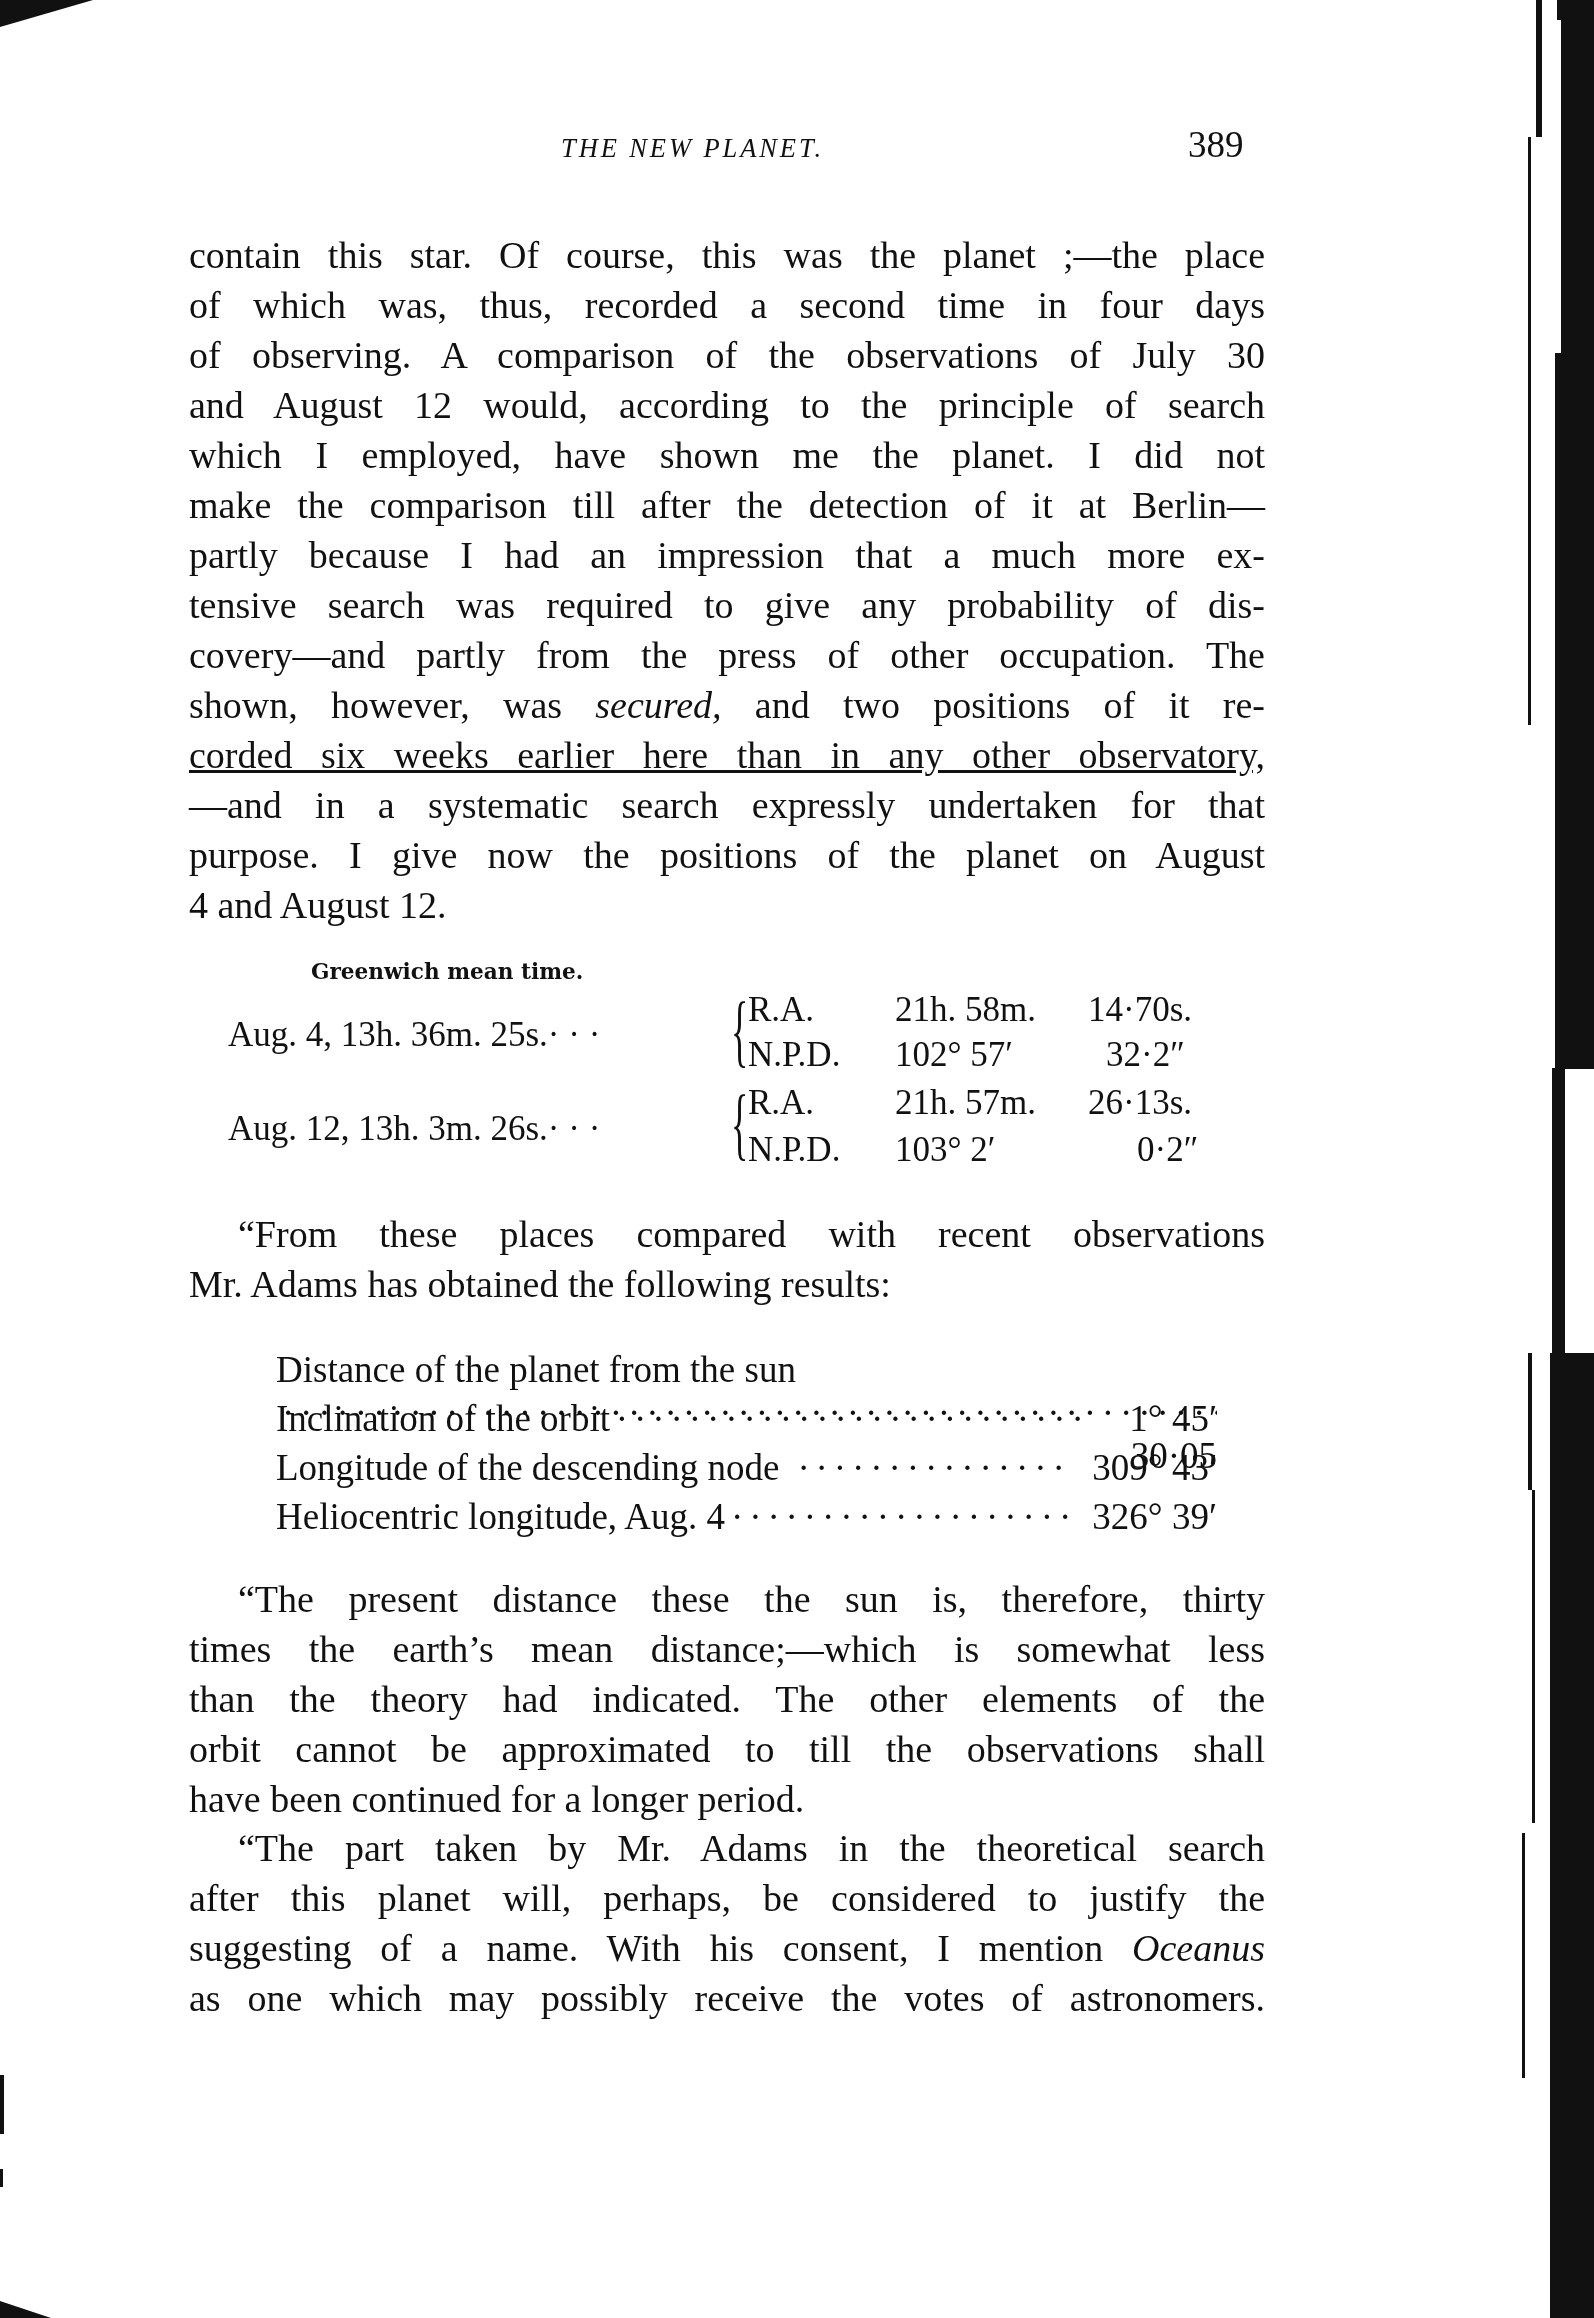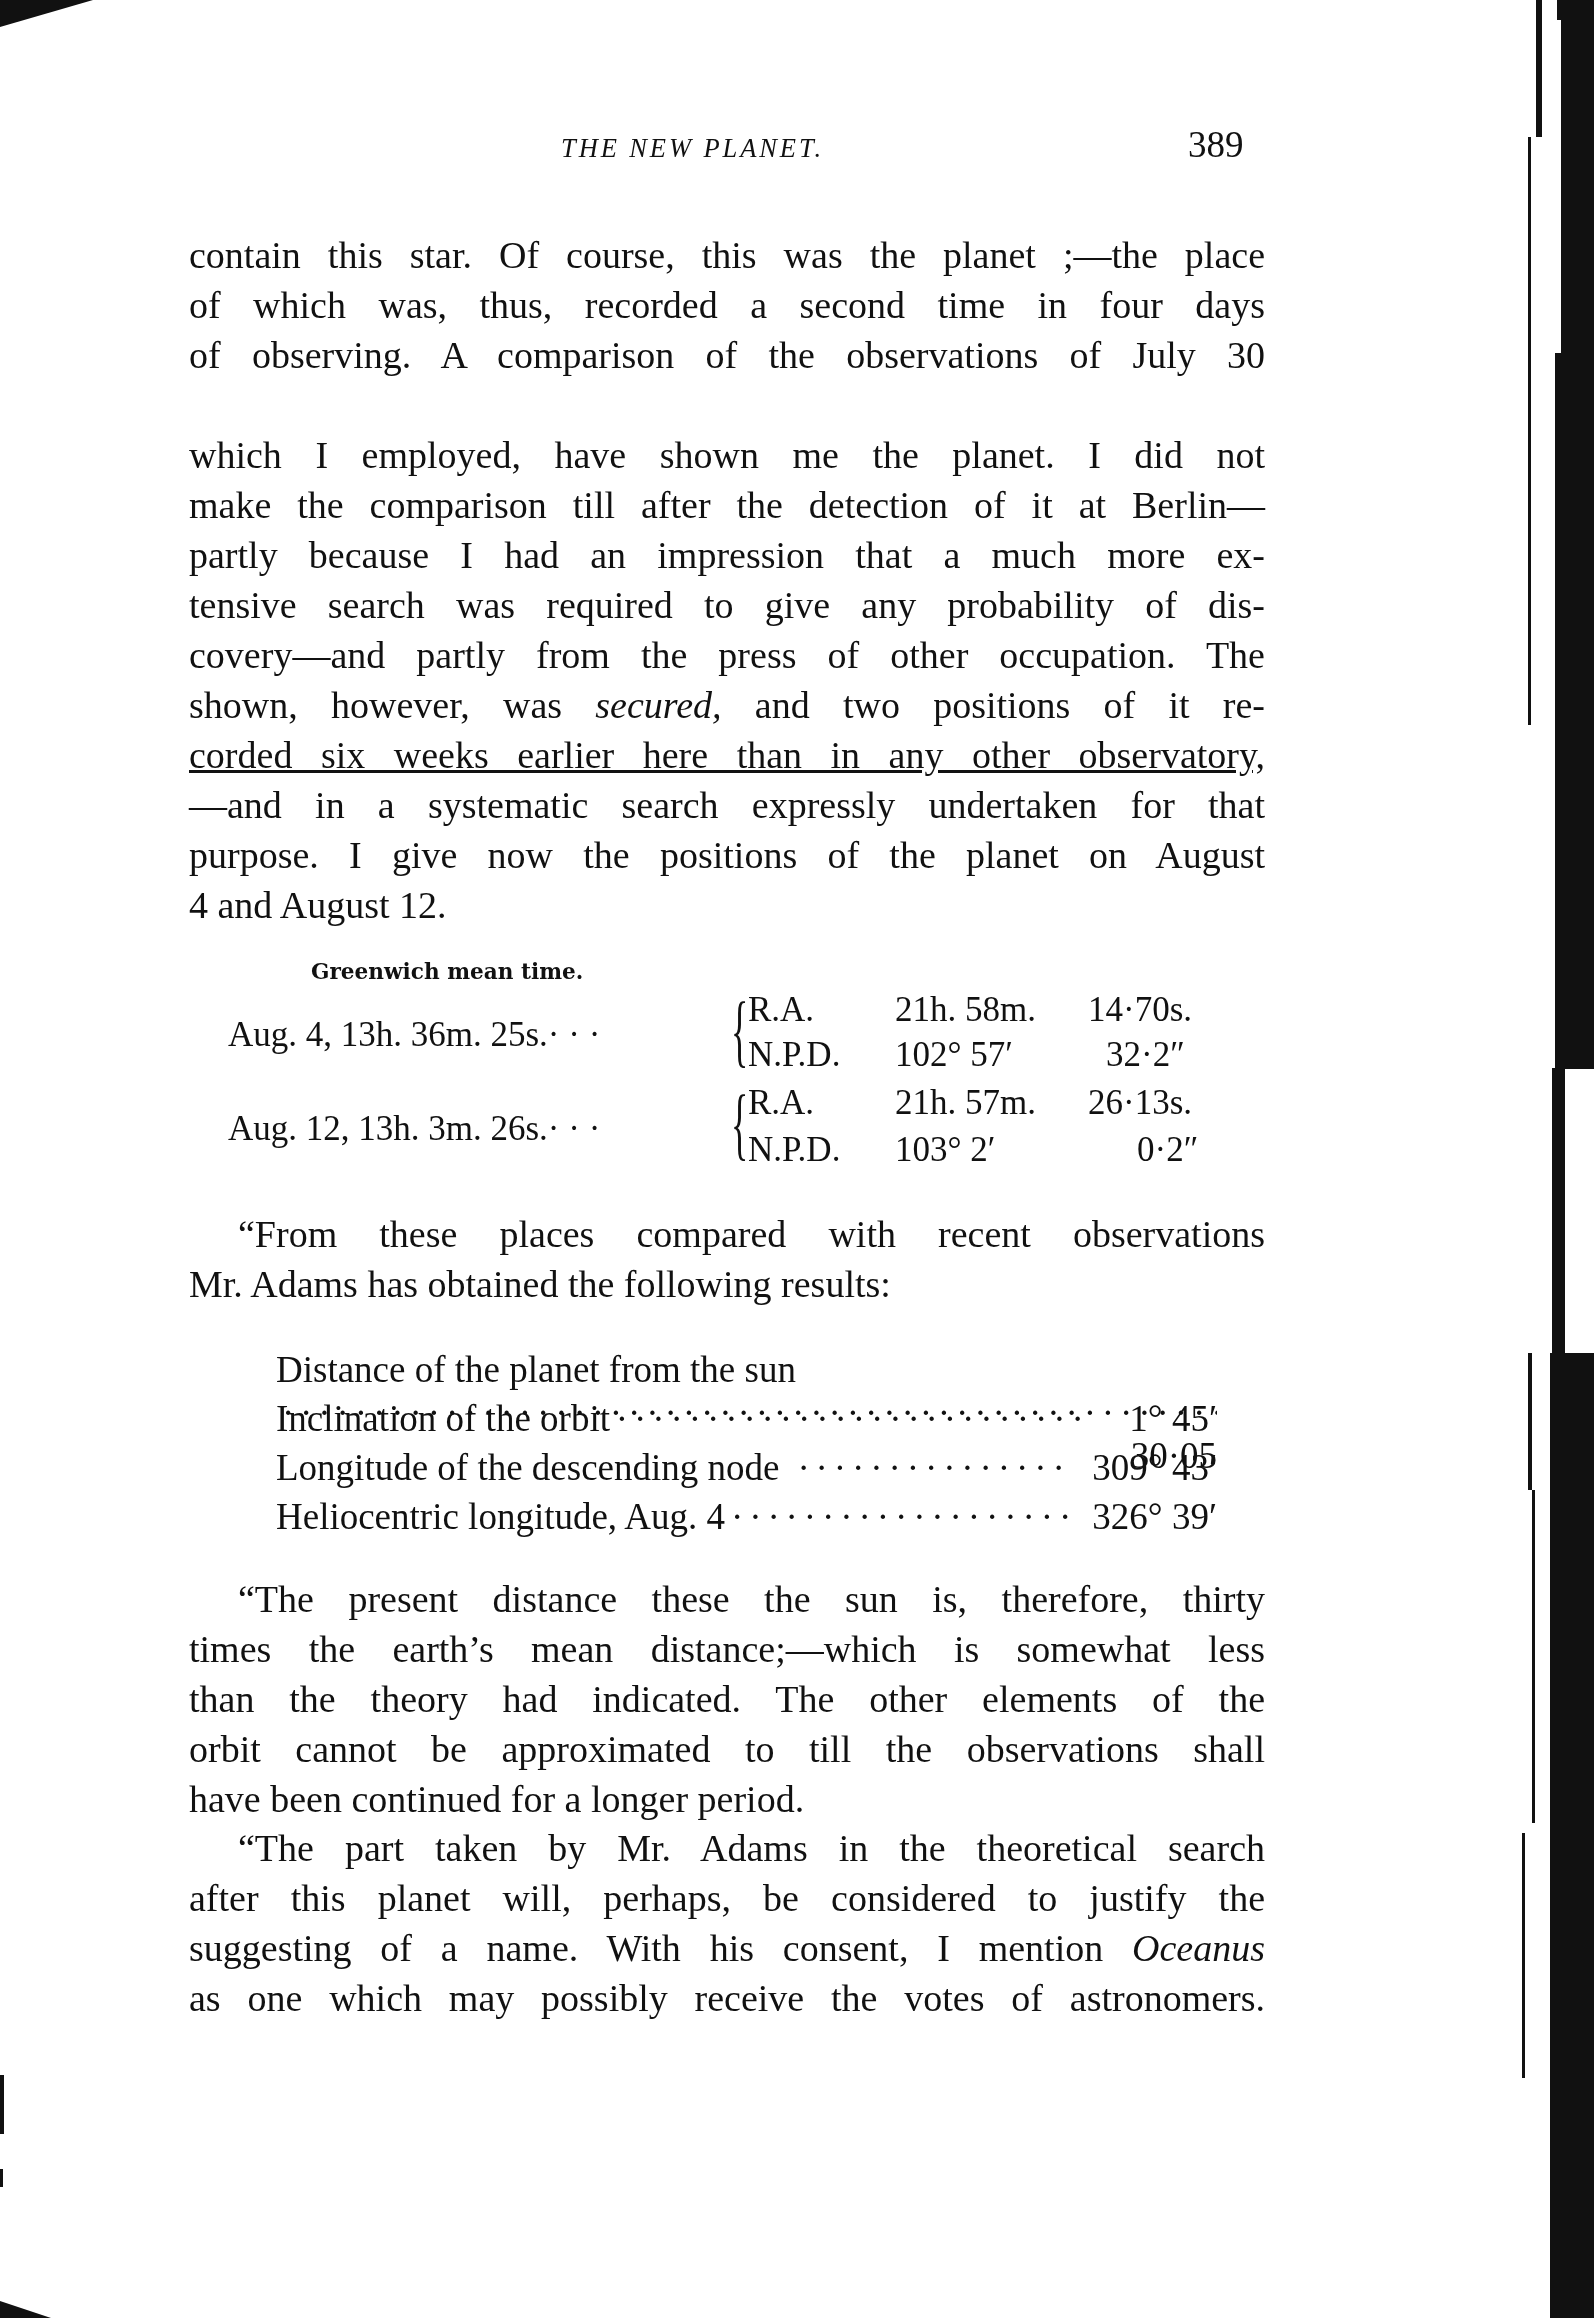--- a/index.html
+++ b/index.html
@@ -61,20 +61,21 @@
     <div class="bar" style="left:29px;top:745px;width:2px;height:294px;"></div>
     <div class="bar" style="left:49px;top:745px;width:2.9px;height:294px;"></div>
   </div>
 
   <div class="running-head">THE NEW PLANET.</div>
   <div class="page-number">389</div>
 
   <div class="body-line" style="top:230px;">contain this star.  Of course, this was the planet ;—the place</div>
   <div class="body-line" style="top:280px;">of which was, thus, recorded a second time in four days</div>
   <div class="body-line" style="top:330px;">of observing.  A comparison of the observations of July 30</div>
+  <div class="body-line" style="top:380px;">and August 12 would, according to the principle of search</div>
   <div class="body-line" style="top:430px;">which I employed, have shown me the planet.  I did not</div>
   <div class="body-line" style="top:480px;">make the comparison till after the detection of it at Berlin—</div>
   <div class="body-line" style="top:530px;">partly because I had an impression that a much more ex-</div>
   <div class="body-line" style="top:580px;">tensive search was required to give any probability of dis-</div>
   <div class="body-line" style="top:630px;">covery—and partly from the press of other occupation.  The</div>
   <div class="body-line" style="top:680px;"><span>shown, however, was</span> <em>secured,</em> <span>and two positions of it re-</span></div>
   <div class="body-line" style="top:730px;text-decoration:underline;">corded six weeks earlier here than in any other observatory,</div>
   <div class="body-line" style="top:780px;">—and in a systematic search expressly undertaken for that</div>
   <div class="body-line" style="top:830px;">purpose.  I give now the positions of the planet on August</div>
   <div class="body-line last" style="top:880px;">4 and August 12.</div>

